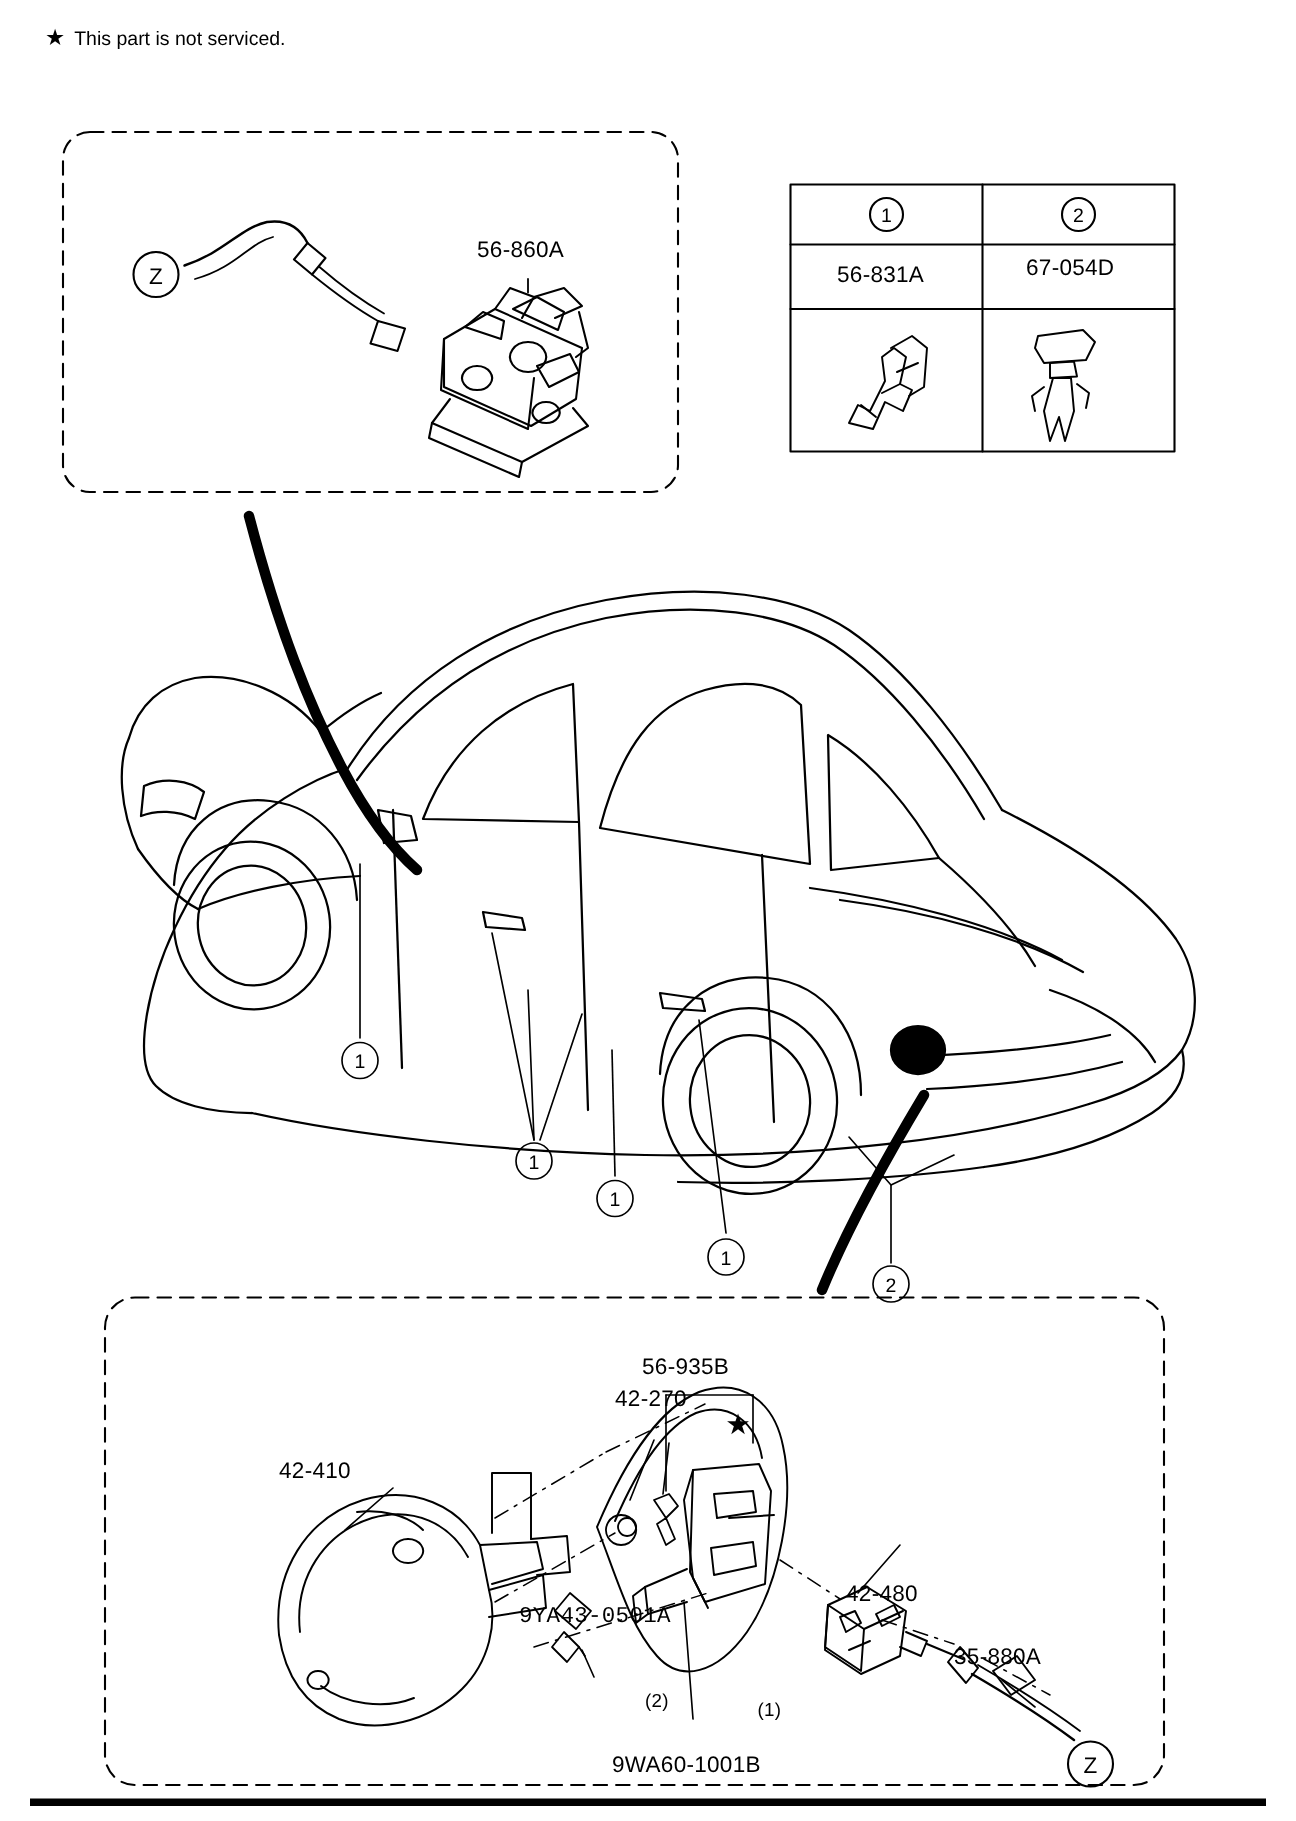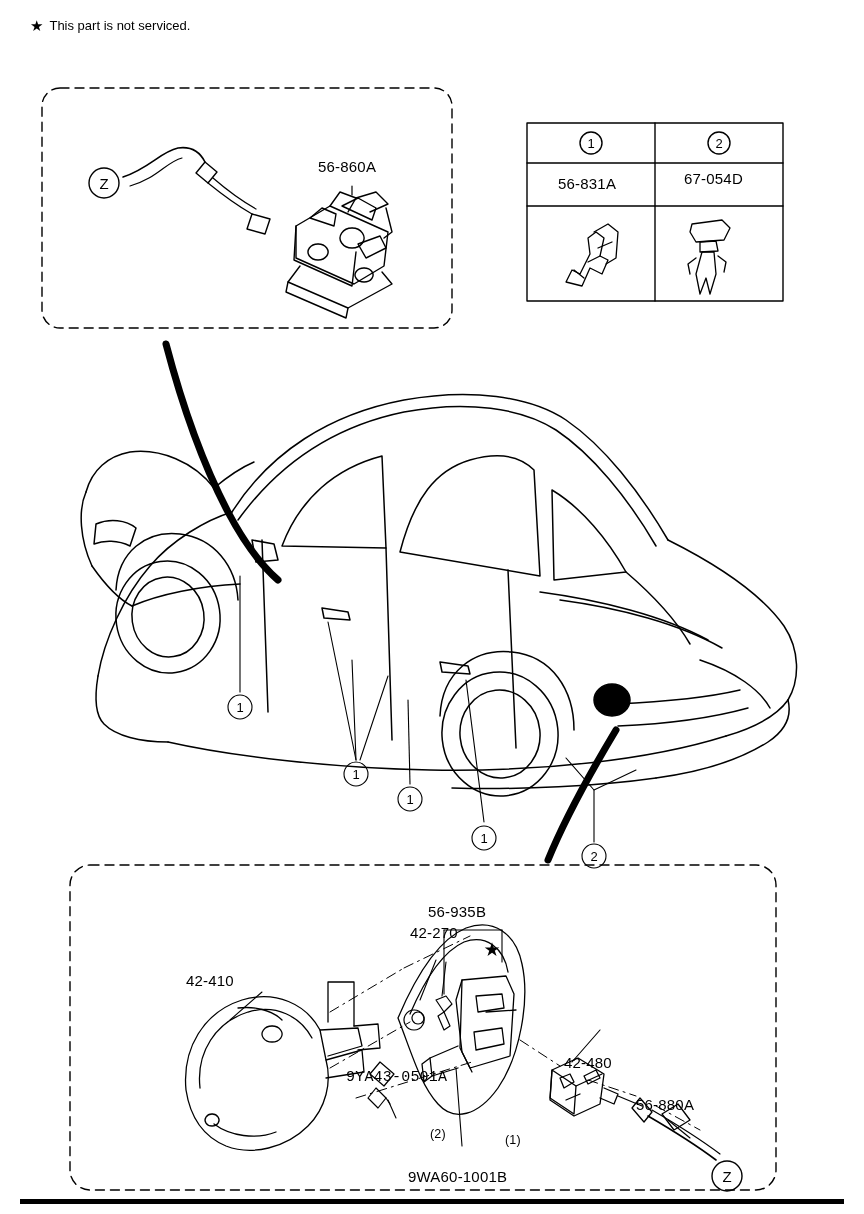--- a/index.html
+++ b/index.html
@@ -291,19 +291,19 @@
 
   <div class="lbl" style="left:318px; top:158px;">56-860A</div>
 
   <div class="lbl" style="left:558px; top:175px;">56-831A</div>
   <div class="lbl" style="left:684px; top:170px;">67-054D</div>
 
   <div class="lbl" style="left:428px; top:903px;">56-935B</div>
   <div class="lbl" style="left:410px; top:924px;">42-270</div>
   <div class="lbl" style="left:186px; top:972px;text-align:right;">42-410</div>
   <div class="lbl" style="left:564px; top:1054px;">42-480</div>
-  <div class="lbl" style="left:636px; top:1096px;">56-880A</div>
+  <div class="lbl" style="left:636px; top:1096px;">35-880A</div>
   <div class="lbl" style="left:346px; top:1069px;font-family:Liberation Mono, monospace;">9YA43-0501A</div>
   <div class="lbl" style="left:408px; top:1152px;margin-top:16px;">9WA60-1001B</div>
   <div class="lbl small" style="left:430px; top:1127px;">(2)</div>
   <div class="lbl small" style="left:505px; top:1133px;">(1)</div>
 
 </div>
 
 </body></html>

